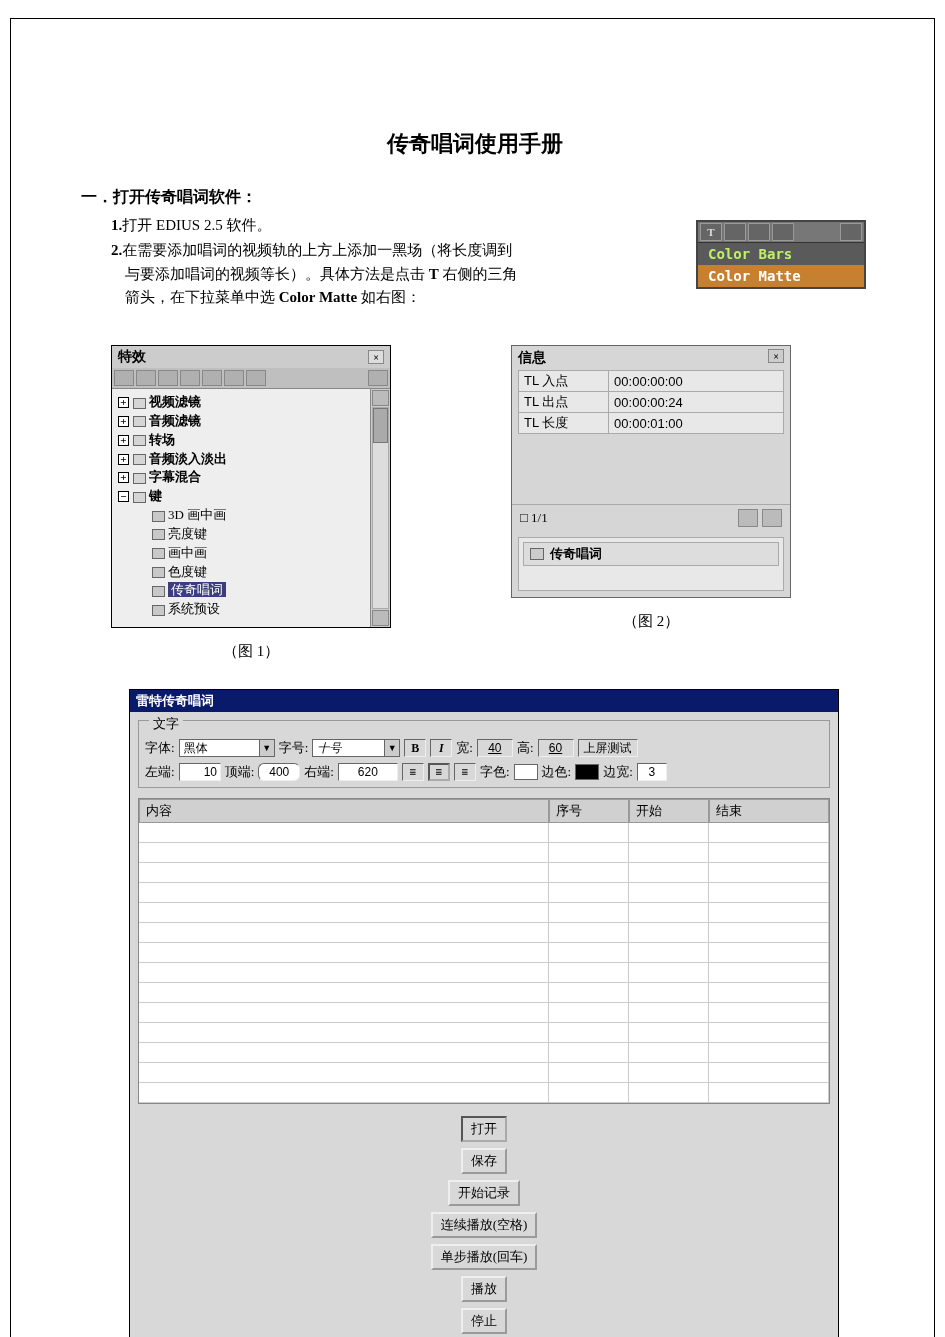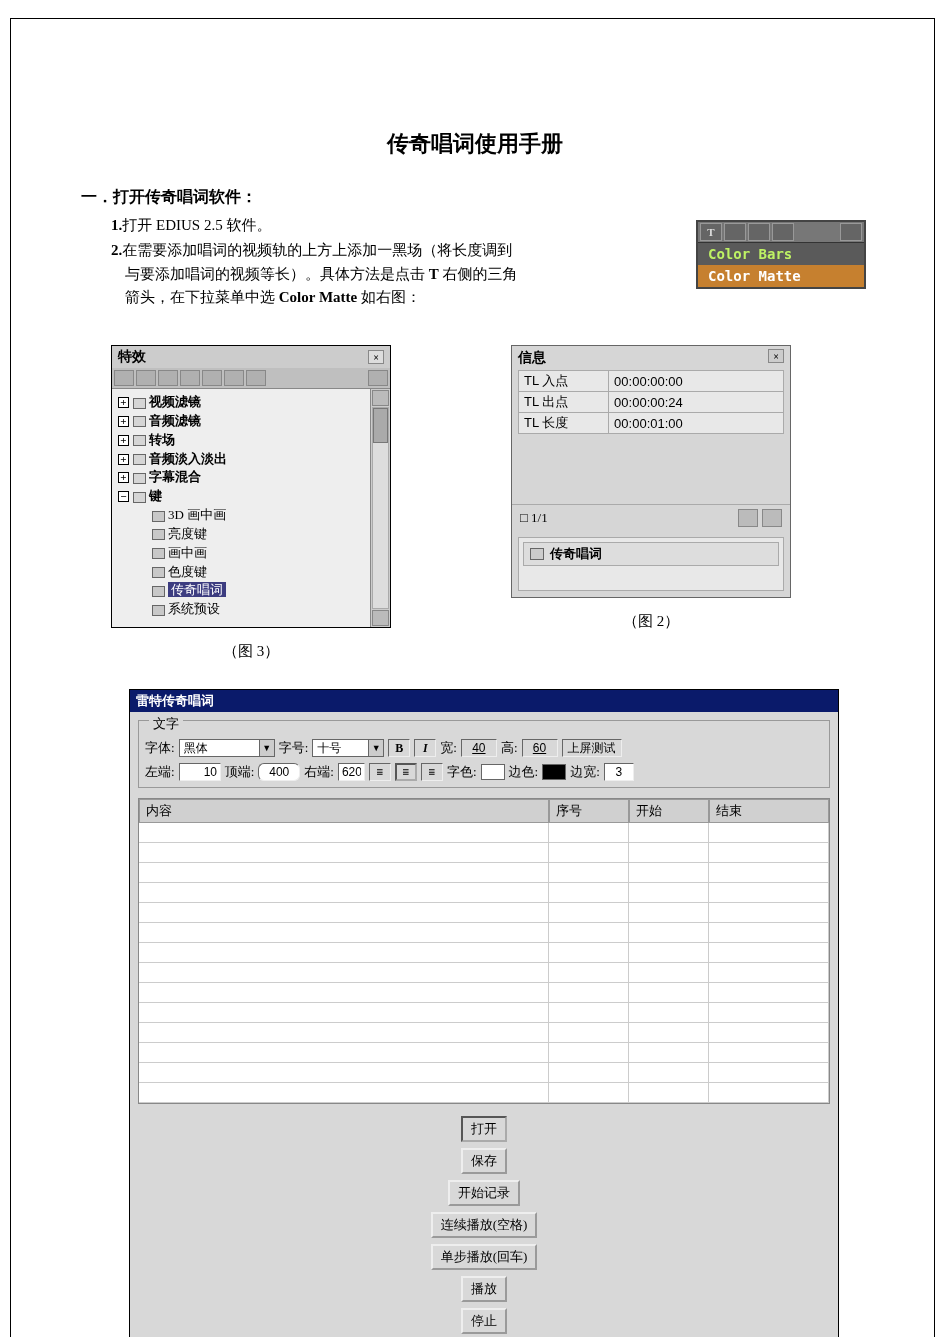--- a/index.html
+++ b/index.html
@@ -166,21 +166,21 @@
           </div>
           <div class="scroll">
             <span></span>
             <div class="track">
                   <div class="thumb"></div>
                 </div>
             <span></span>
           </div>
         </div>
       </div>
-      <div class="cap">（图  3）</div>
+      <div class="cap">（图  1）</div>
     </div>
 
     <div class="fig">
       <div class="panel2">
         <div class="title">
           <span>信息</span>
           <span class="x">×</span>
         </div>
         <table>
           <tbody>
@@ -225,39 +225,39 @@
         <span class="group-label">文字</span>
 
         <div class="form-row">
           <span class="lbl">字体:</span>
           <span class="combo">
             <input value="黑体" style="">
             <span class="arrow">▼</span>
           </span>
           <span class="lbl">字号:</span>
           <span class="combo">
-            <input style="width: 56px;" value="十号">
+            <input style="width: 72px; font-style: italic;" value="十号">
             <span class="arrow">▼</span>
           </span>
           <span class="btn ibtn">B</span>
           <span class="btn ibtn italic">I</span>
           <span class="lbl">宽:</span>
           <input class="txt ro" style="width: 36px;" readonly="" value="40">
           <span class="lbl">高:</span>
           <input class="txt ro" style="width: 36px;" readonly="" value="60">
           <span class="btn">上屏测试</span>
         </div>
 
         <div class="form-row row2">
           <span class="lbl">左端:</span>
           <input class="txt" style="width: 42px; padding-left: 24px;" value="100">
           <span class="lbl">顶端:</span>
           <input class="txt" style="width: 42px; border-radius: 6px;" value="400">
           <span class="lbl">右端:</span>
-          <input class="txt" style="width: 27px;" value="620">
+          <input class="txt" style="width: 60px;" value="620">
           <span class="btn ibtn">≡</span>
           <span class="btn ibtn" style="border:2px inset #aaa">≡</span>
           <span class="btn ibtn">≡</span>
           <span class="lbl">字色:</span>
           <span class="swatch sw-white"></span>
           <span class="lbl">边色:</span>
           <span class="swatch sw-black"></span>
           <span class="lbl">边宽:</span>
           <input class="txt" style="width: 30px;" value="3">
         </div>

